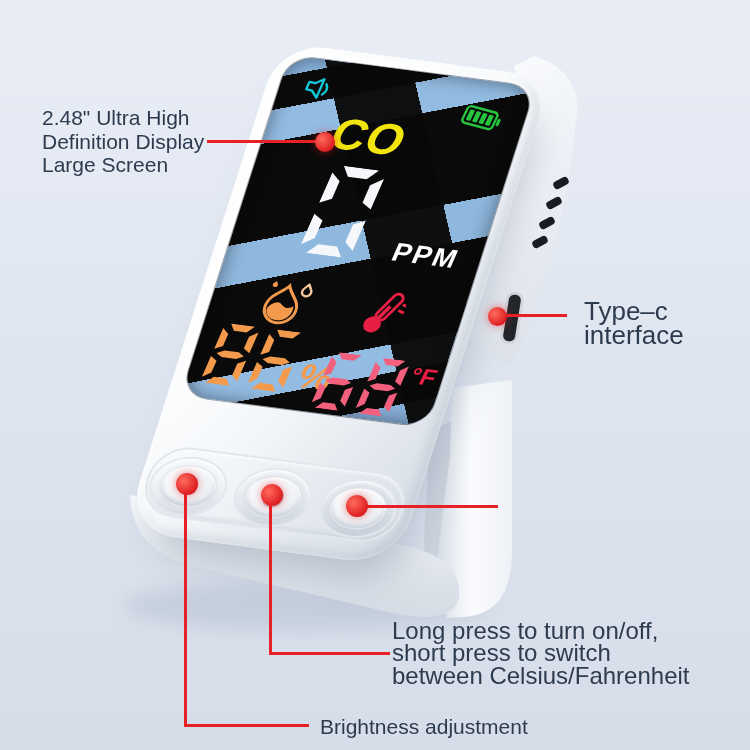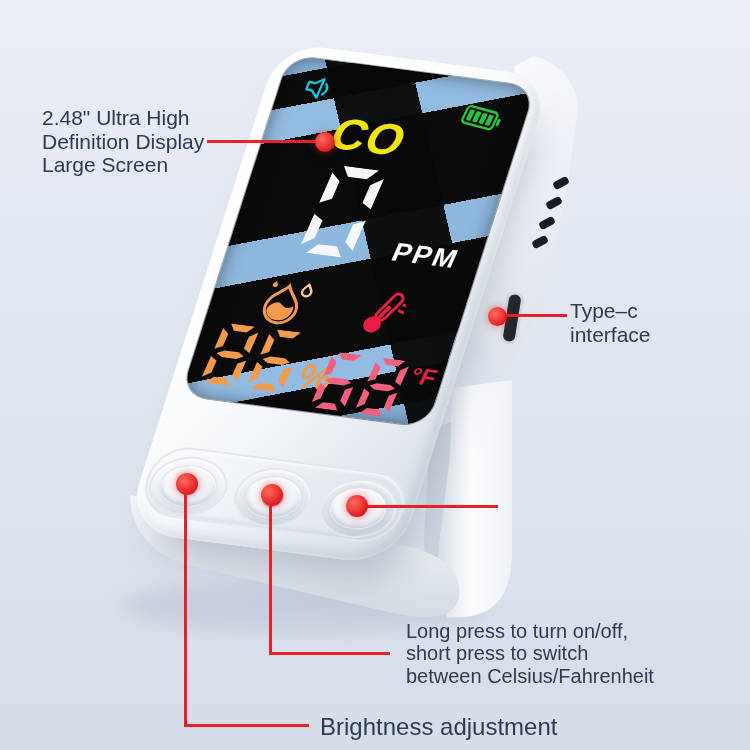--- a/index.html
+++ b/index.html
@@ -67,24 +67,24 @@
     box-shadow:inset 0 2px 3px #ffffff, inset 0 -3px 5px rgba(158,168,184,.5), 0 3px 6px rgba(140,150,170,.3);
     display:flex;align-items:center;justify-content:center;}
   .btn-glyph{font-size:27px;font-weight:bold;color:#c8ced6;line-height:1;
     text-shadow:0 1px 0 #ffffff, 0 -1px 1px #a8b0bc;}
   #ring-brightness{left:10px;top:435px;}
   #ring-power{left:95px;top:435px;}
   #ring-sound{left:180px;top:435px;}
   
   .callout{position:absolute;color:var(--label_text);font-weight:500;white-space:pre-line;z-index:6;}
   #lbl-display{left:42px;top:106px;font-size:21px;line-height:23.5px;}
-  #lbl-typec{left:570px;top:299px;font-size:21px;line-height:24px;}
+  #lbl-typec{left:584px;top:299px;font-size:26px;line-height:24px;}
   #lbl-alarm{left:508px;top:496px;font-size:20px;line-height:22px;}
-  #lbl-power{left:406px;top:620px;font-size:20px;line-height:22.4px;}
-  #lbl-brightness{left:320px;top:716px;font-size:24px;line-height:22px;}
+  #lbl-power{left:392px;top:620px;font-size:24px;line-height:22.4px;}
+  #lbl-brightness{left:320px;top:716px;font-size:21px;line-height:22px;}
   .rline{position:absolute;background:var(--accent_red);z-index:5;}
   #ln-display{left:207px;top:140px;width:112px;height:3px;}
   #ln-typec{left:504px;top:314px;width:63px;height:3px;}
   #ln-alarm{left:362px;top:505px;width:136px;height:3px;}
   #ln-power-v{left:269px;top:503px;width:3px;height:152px;}
   #ln-power-h{left:269px;top:652px;width:121px;height:3px;}
   #ln-bright-v{left:184px;top:490px;width:3px;height:237px;}
   #ln-bright-h{left:184px;top:724px;width:125px;height:3px;}
   .dot{position:absolute;border-radius:50%;z-index:5;
     background:radial-gradient(circle at 35% 35%,#ff6b5e,#dd1b20 72%);

